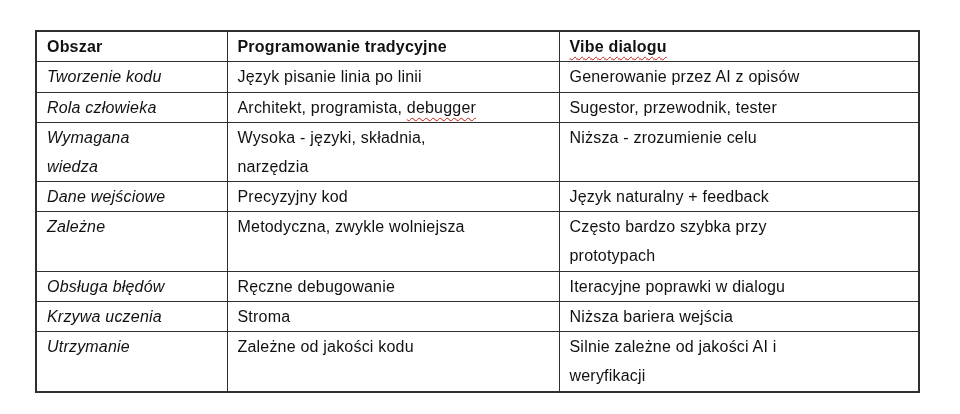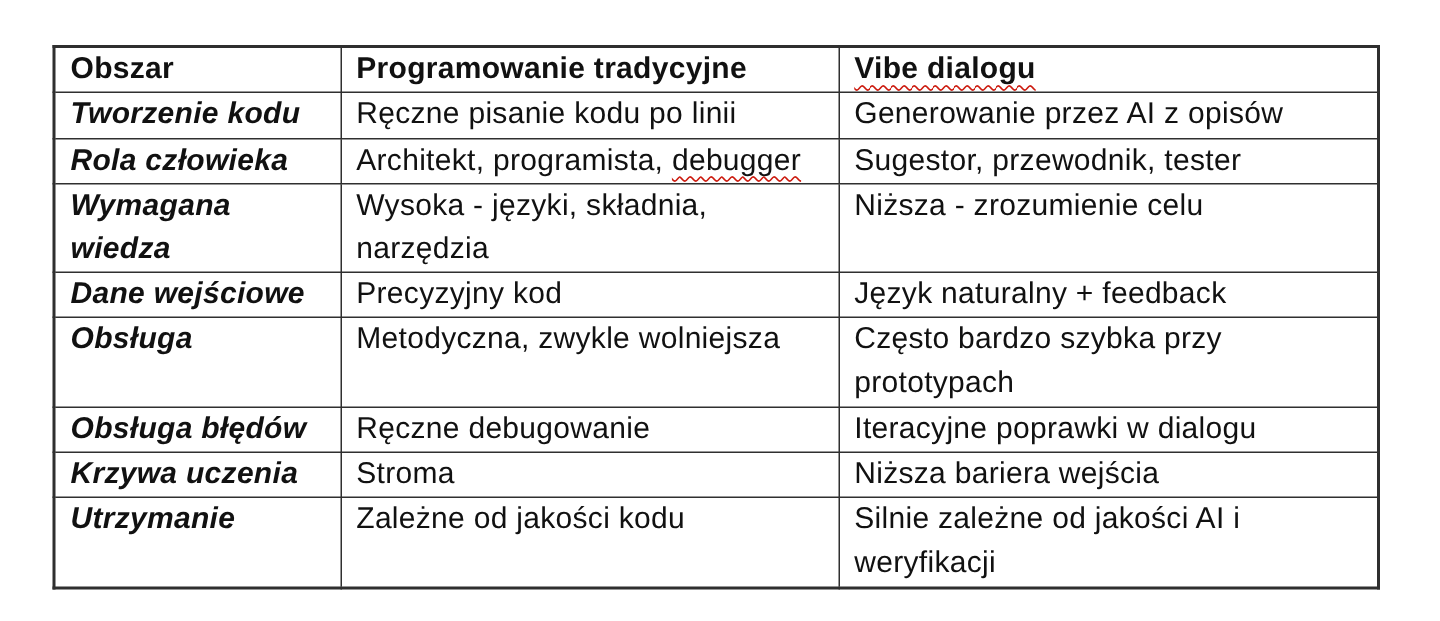--- a/index.html
+++ b/index.html
@@ -24,35 +24,35 @@
   table.compare {
     border-collapse: collapse;
     table-layout: fixed;
     width: 883px;
     border: 2px solid #2f2f2f;
   }
   table.compare th,
   table.compare td {
     border: 1.5px solid #2f2f2f;
     padding: 0 10px;
-    font-size: 20px;
+    font-size: 16px;
     line-height: 29px;
     letter-spacing: 0.2px;
     color: #111111;
     text-align: left;
     vertical-align: top;
     white-space: pre-line;
     overflow: hidden;
   }
   table.compare thead th {
     font-weight: 700;
     font-style: normal;
   }
   table.compare tbody td.col-area {
-    font-weight: 700;
+    font-weight: 400;
     font-style: italic;
   }
   .spell {
     text-decoration: underline wavy #cc1a0e;
     text-decoration-thickness: 1px;
     text-underline-offset: 4px;
     text-decoration-skip-ink: none;
   }
 </style>
 </head>
@@ -69,42 +69,42 @@
       <thead>
         <tr style="height: 29px;">
             <th class="col-area">Obszar</th>
             <th class="col-traditional">Programowanie tradycyjne</th>
             <th class="col-vibe"><span class="spell">Vibe dialogu</span></th>
           </tr>
       </thead>
       <tbody>
           <tr style="height: 31px;">
             <td class="col-area">Tworzenie kodu</td>
-            <td class="col-traditional">Ręczne pisanie kodu po linii</td>
+            <td class="col-traditional">Język pisanie linia po linii</td>
             <td class="col-vibe">Generowanie przez AI z opisów</td>
           </tr>
           <tr style="height: 29px;">
             <td class="col-area">Rola człowieka</td>
             <td class="col-traditional">Architekt, programista, <span class="spell">debugger</span></td>
             <td class="col-vibe">Sugestor, przewodnik, tester</td>
           </tr>
           <tr style="height: 58px;">
             <td class="col-area">Wymagana
 wiedza</td>
             <td class="col-traditional">Wysoka - języki, składnia,
 narzędzia</td>
             <td class="col-vibe">Niższa - zrozumienie celu</td>
           </tr>
           <tr style="height: 29px; margin-top: 29px;">
             <td class="col-area">Dane wejściowe</td>
             <td class="col-traditional">Precyzyjny kod</td>
             <td class="col-vibe">Język naturalny + feedback</td>
           </tr>
           <tr style="height: 60px;">
-            <td class="col-area">Obsługa</td>
+            <td class="col-area">Zależne</td>
             <td class="col-traditional">Metodyczna, zwykle wolniejsza</td>
             <td class="col-vibe">Często bardzo szybka przy
 prototypach</td>
           </tr>
           <tr style="height: 29px; margin-top: 16px;">
             <td class="col-area">Obsługa błędów</td>
             <td class="col-traditional">Ręczne debugowanie</td>
             <td class="col-vibe">Iteracyjne poprawki w dialogu</td>
           </tr>
           <tr style="height: 29px;">

